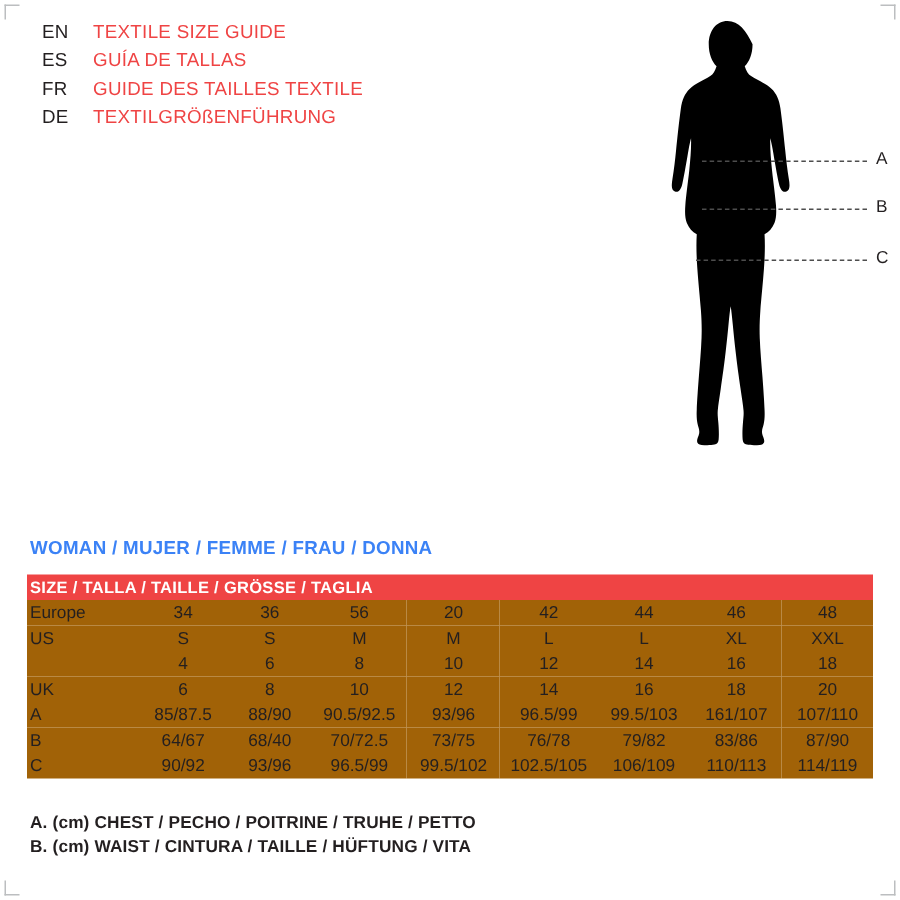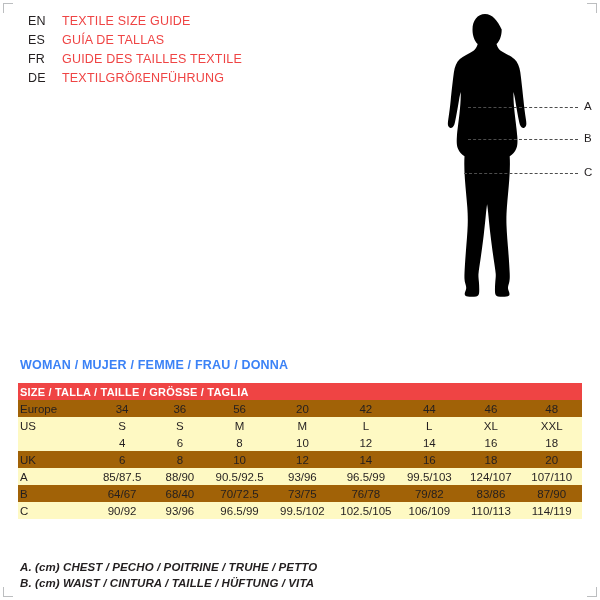--- a/index.html
+++ b/index.html
@@ -109,38 +109,37 @@
   }
   .row-head td {
     background: #ef4444;
     color: #ffffff;
     font-weight: bold;
     font-size: 11px;
     letter-spacing: 0.2px;
     height: 18px;
   }
   .row-shade td { background: #a16207; }
-  .row-plain td { background: #fef9c3; }
+  .row-plain td { background: #a16207; }
   .col-label {
     text-align: left;
     padding-left: 6px;
     width: 92px;
   }
   .cell {
     text-align: center;
     width: 67px;
   }
 
   
   .legend {
     position: absolute;
     left: 20px;
-    top: 561px;
+    top: 543px;
     width: 400px;
-    font-style: italic;
   }
   .legend-row {
     font-size: 11.5px;
     font-weight: bold;
     height: 16px;
     letter-spacing: 0.1px;
     color: #231f20;
   }
 
   
@@ -322,21 +321,21 @@
         </tr>
 
         <tr class="row-plain">
           <td class="col-label">A</td>
           <td class="cell">85/87.5</td>
           <td class="cell">88/90</td>
           <td class="cell">90.5/92.5</td>
           <td class="cell">93/96</td>
           <td class="cell">96.5/99</td>
           <td class="cell">99.5/103</td>
-          <td class="cell">124/107</td>
+          <td class="cell">161/107</td>
           <td class="cell">107/110</td>
         </tr>
 
         <tr class="row-shade">
           <td class="col-label">B</td>
           <td class="cell">64/67</td>
           <td class="cell">68/40</td>
           <td class="cell">70/72.5</td>
           <td class="cell">73/75</td>
           <td class="cell">76/78</td>

